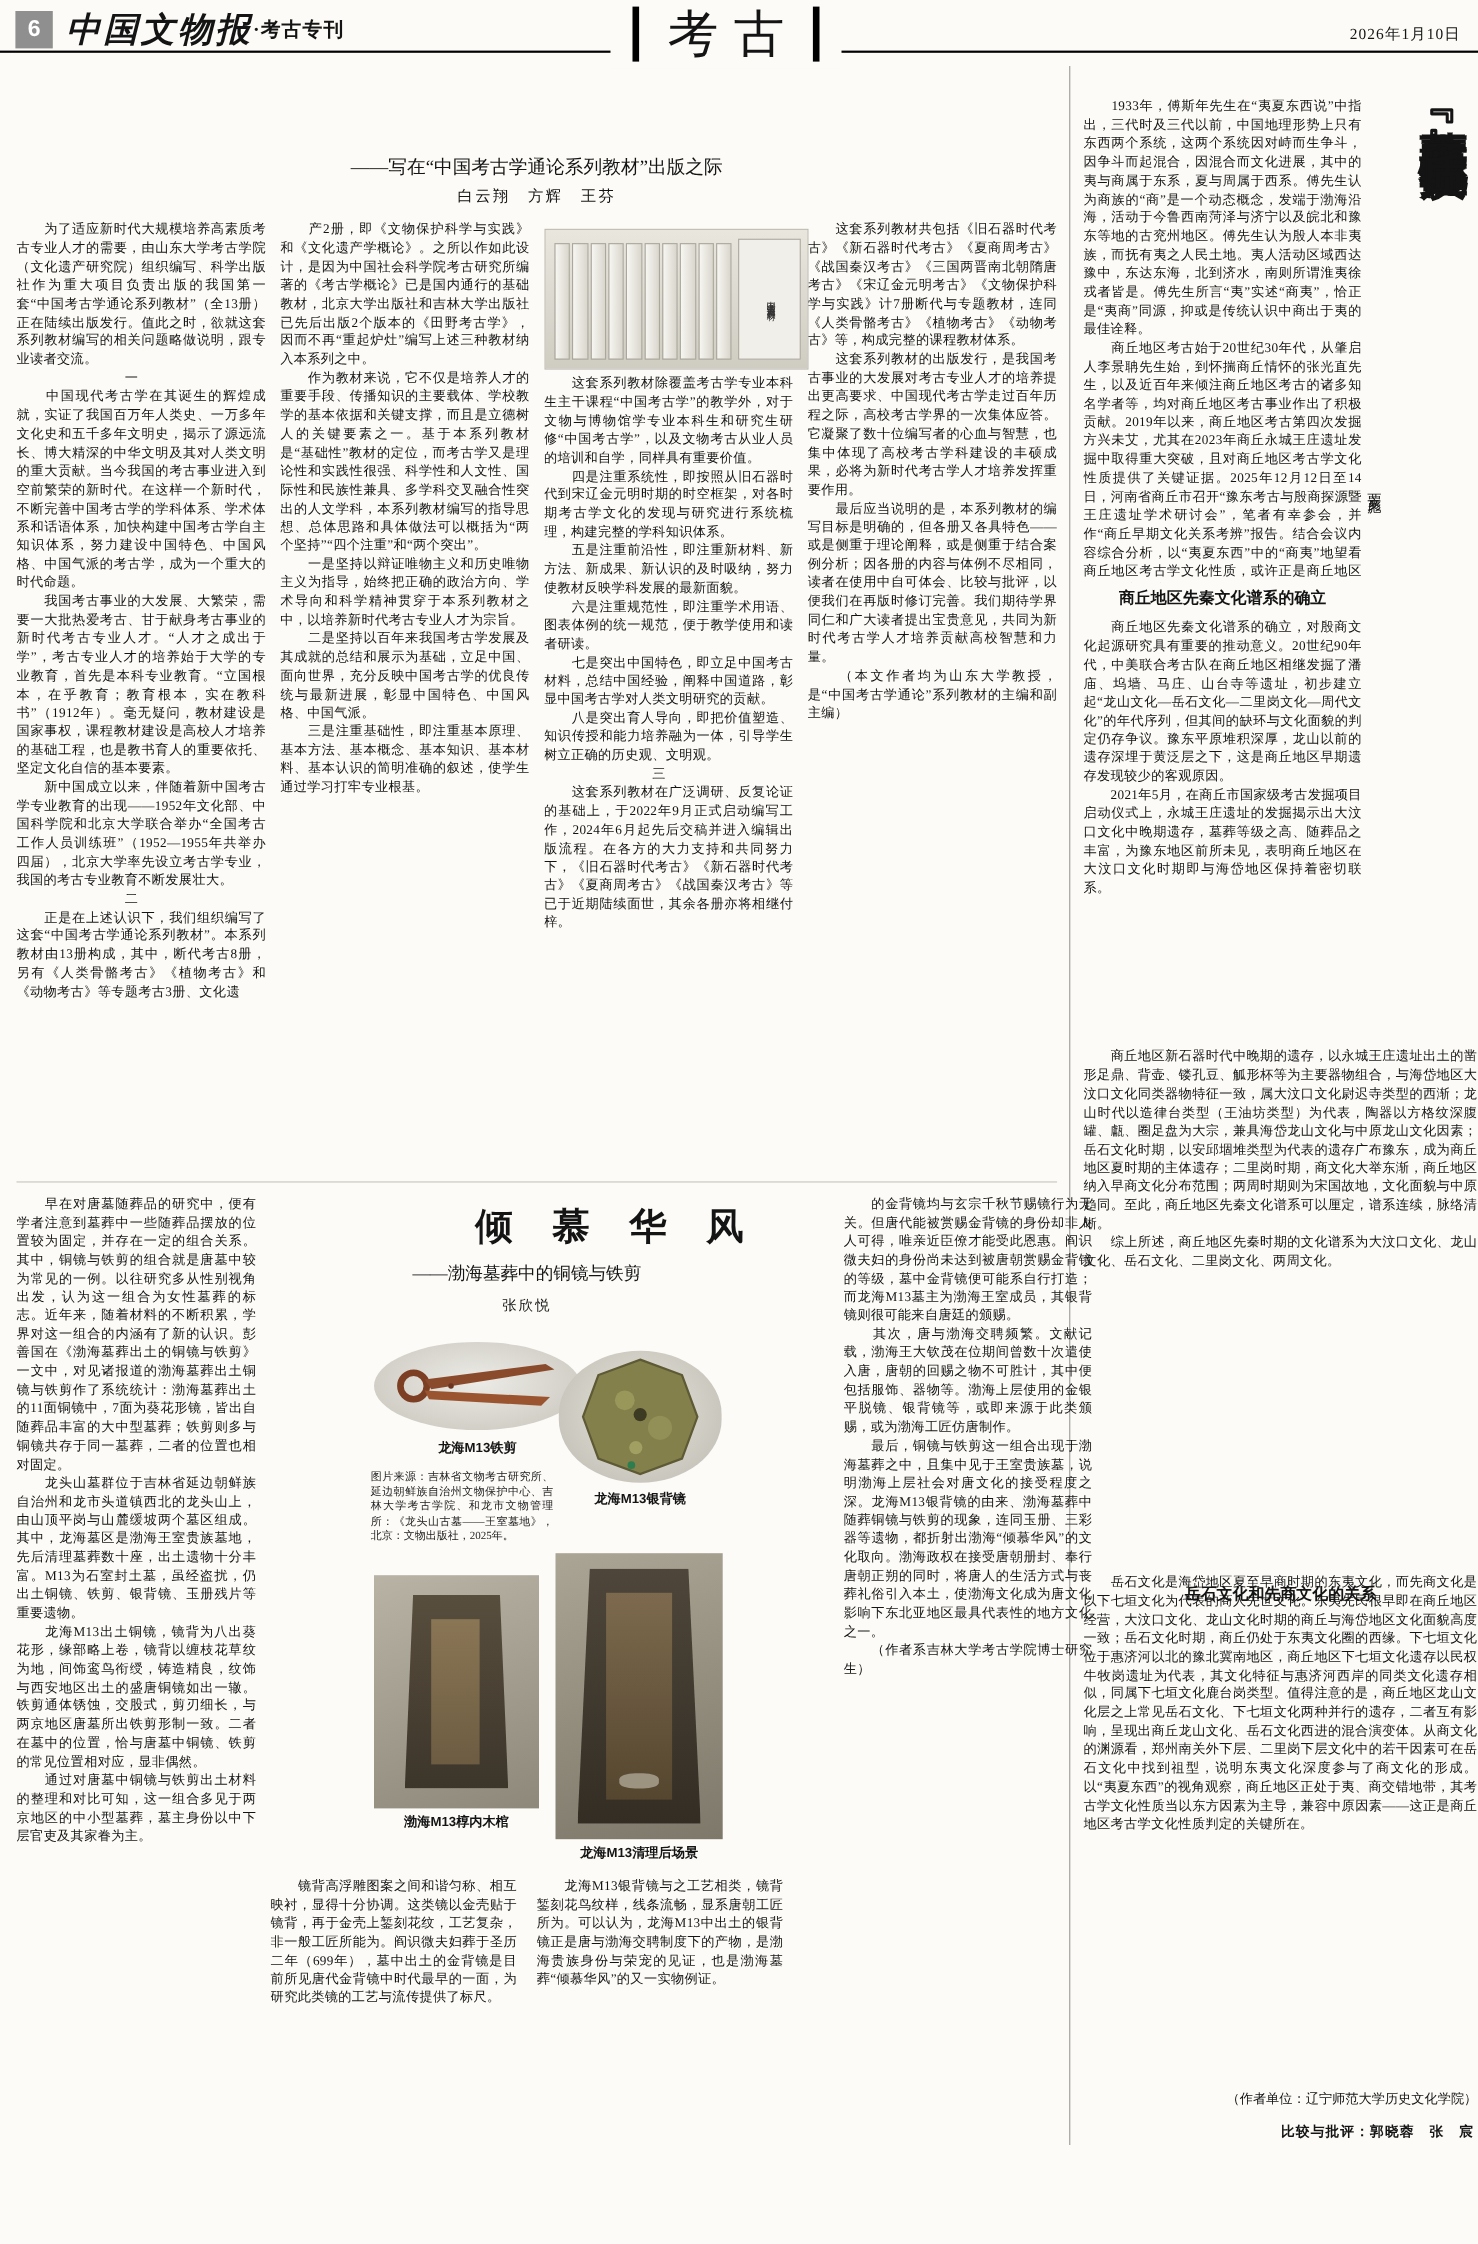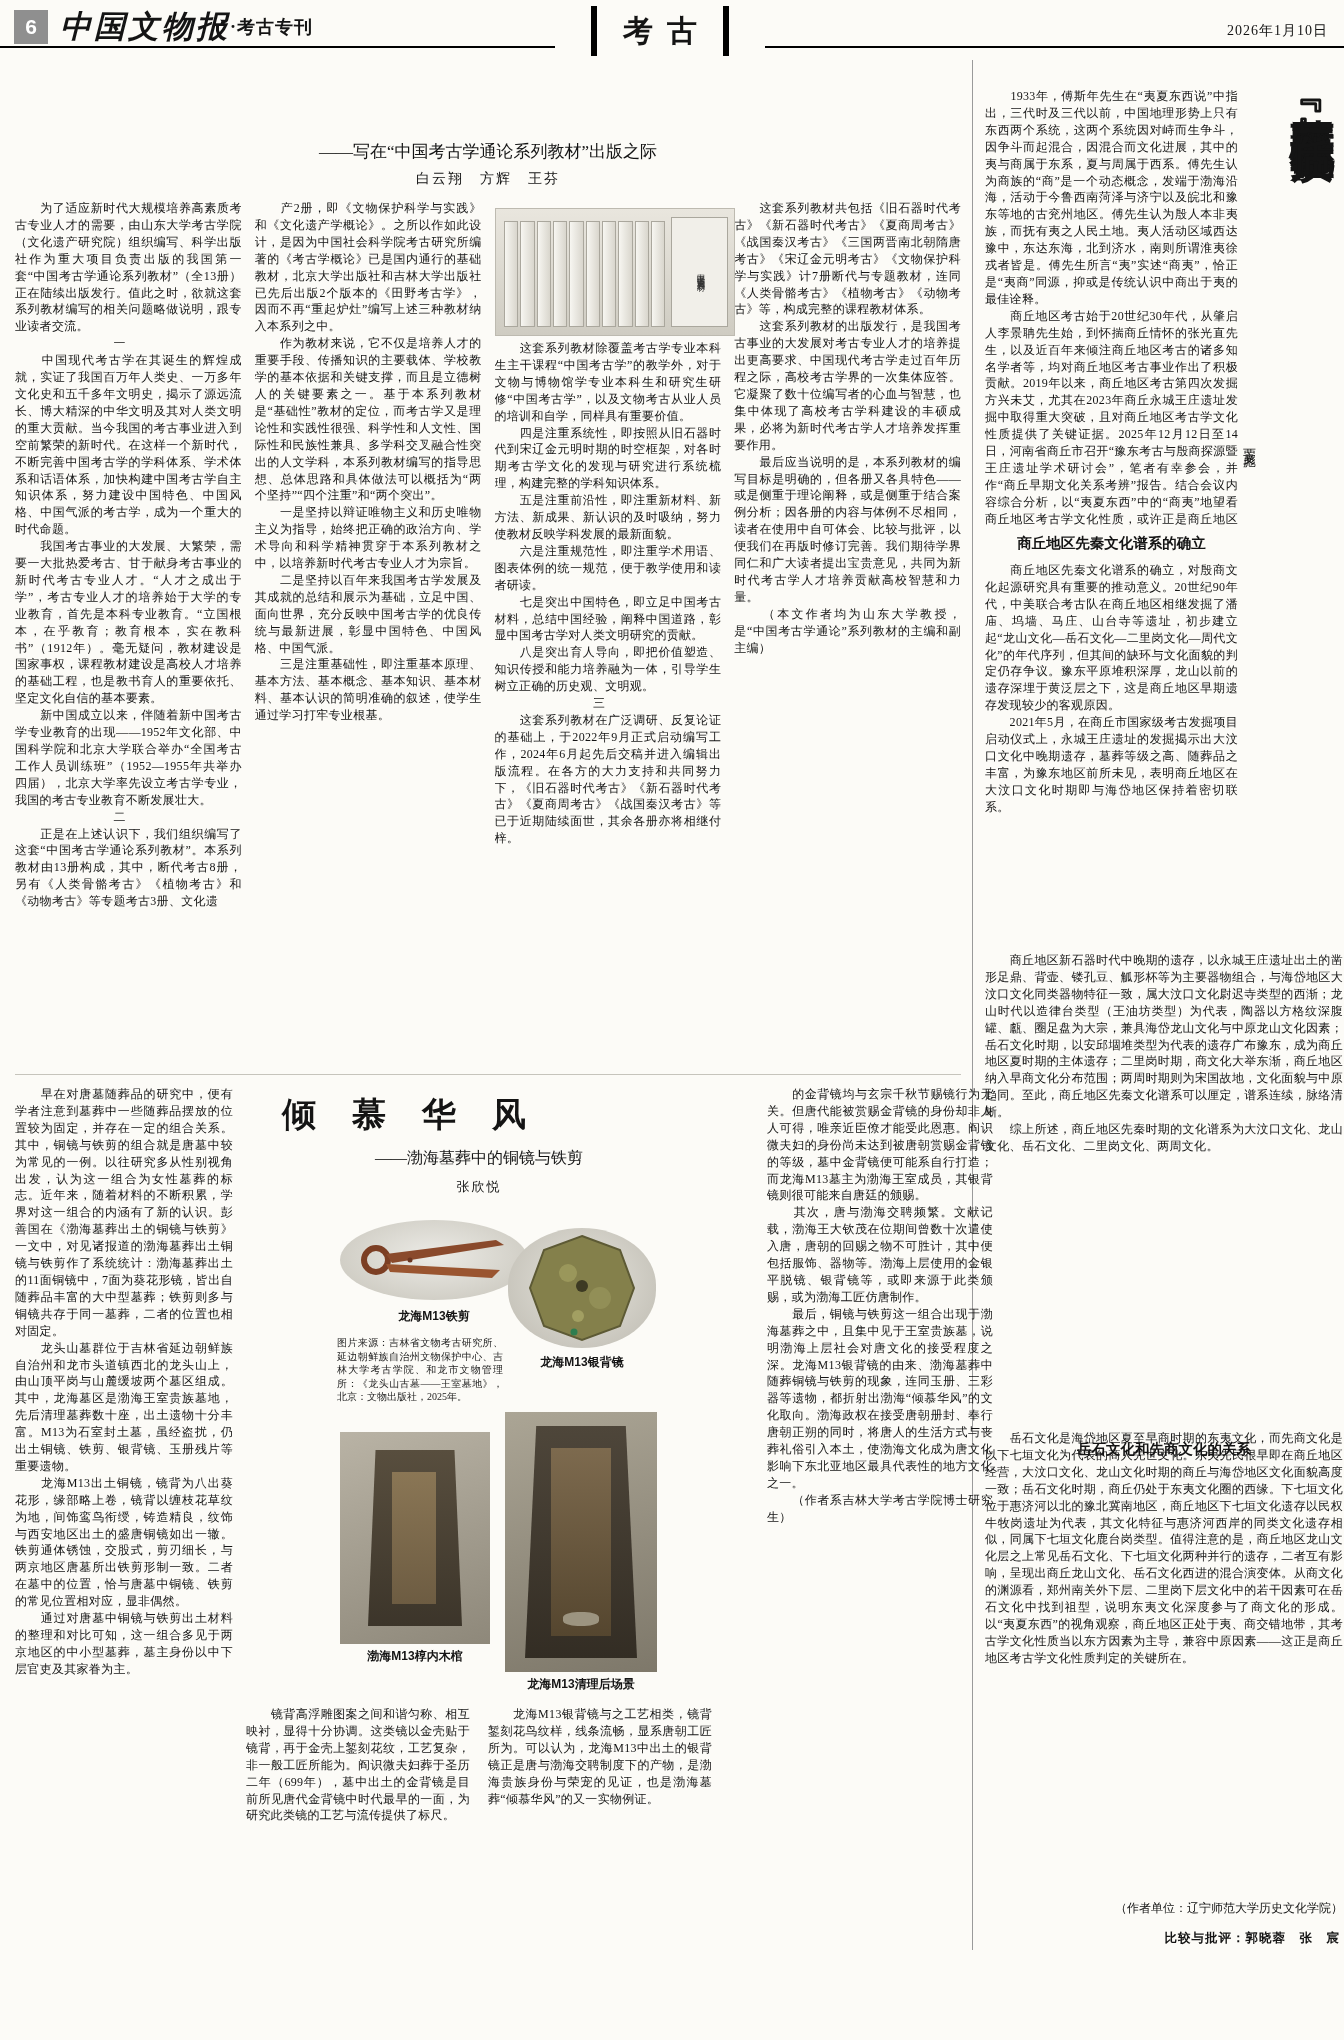--- a/index.html
+++ b/index.html
@@ -8,21 +8,21 @@
   .abs{position:absolute;}
   
   .pagenum{left:14px;top:10px;width:34px;height:34px;background:#8f8f8f;color:#fff;
     font-family:"Liberation Sans",sans-serif;font-size:21px;font-weight:bold;
     display:flex;align-items:center;justify-content:center;}
   .logo{left:60px;top:6px;font-size:31px;font-weight:900;letter-spacing:3px;font-style:italic;}
   .logo-suffix{font-style:normal;font-size:18px;font-weight:700;letter-spacing:1px;vertical-align:4px;}
   .header-rule{left:0;top:46px;width:1344px;height:2px;background:#000;}
   .masthead{left:555px;top:0px;width:210px;height:62px;background:#fcfbf7;display:flex;align-items:center;justify-content:center;gap:12px;}
   .masthead .bar{width:6px;height:50px;background:#000;}
-  .masthead .mtxt{font-family:"Liberation Sans",sans-serif;font-weight:700;font-size:30px;letter-spacing:14px;text-indent:14px;}
+  .masthead .mtxt{font-family:"Liberation Sans",sans-serif;font-weight:400;font-size:46px;letter-spacing:14px;text-indent:14px;}
   .date{right:16px;top:22px;font-size:14px;letter-spacing:1px;}
   
   .btxt{font-size:12px;line-height:16.9px;text-align:justify;white-space:pre-line;overflow:hidden;letter-spacing:0.3px;}
   .vsep{left:972px;top:60px;width:1px;height:1890px;background:#9a9a9a;}
   .hsep{left:15px;top:1074px;width:946px;height:1px;background:#c6c4bc;}
   
   .a1-headline{left:15px;top:78px;width:946px;text-align:center;font-size:38px;font-weight:bold;letter-spacing:2px;}
   .a1-subtitle{left:15px;top:140px;width:946px;text-align:center;font-size:17px;}
   .a1-authors{left:15px;top:170px;width:946px;text-align:center;font-size:14px;letter-spacing:2px;}
   .a1-cols{left:15px;top:200px;width:946px;height:856px;display:flex;gap:13px;}
@@ -31,21 +31,21 @@
   .books{left:495px;top:208px;width:240px;height:128px;background:linear-gradient(180deg,#e9e6de,#cfccc2);
     border:1px solid #bdbab0;display:flex;align-items:flex-end;padding:8px 6px 8px 8px;box-sizing:border-box;gap:2px;}
   .spine{width:13px;height:104px;background:linear-gradient(90deg,#f7f6f1,#d9d6cd);border:1px solid #aaa79d;}
   .bookbox{width:58px;height:108px;background:#f1efe9;border:1px solid #aaa79d;margin-left:4px;
     display:flex;align-items:center;justify-content:center;}
   .bookbox span{writing-mode:vertical-rl;font-size:8px;letter-spacing:1px;color:#333;}
   
   .a2-col1{left:15px;top:1086px;width:218px;height:864px;}
   .a2-col4{left:735px;top:1086px;width:226px;height:864px;margin-left:32px;}
   .a2-center{left:246px;top:1086px;width:466px;height:864px;}
-  .a2-headline{left:0;top:6px;width:466px;text-align:left;font-size:34px;font-weight:bold;letter-spacing:36px;text-indent:36px;}
+  .a2-headline{left:0;top:6px;width:466px;text-align:right;font-size:34px;font-weight:bold;letter-spacing:36px;text-indent:36px;}
   .a2-subtitle{left:0;top:62px;width:466px;text-align:center;font-size:16px;}
   .a2-author{left:0;top:92px;width:466px;text-align:center;font-size:13px;letter-spacing:2px;}
   .fig-cap{font-family:"Liberation Sans",sans-serif;font-weight:600;font-size:12px;text-align:center;}
   .photo{background:#d8d5cc;overflow:hidden;}
   .oval{border-radius:50% / 50%;}
   .credit{font-size:10px;line-height:13.5px;text-align:justify;white-space:pre-line;color:#222;}
   
   .a3-top1{left:985px;top:88px;width:253px;height:442px;}
   .a3-h1{left:985px;top:534px;width:253px;text-align:center;font-family:"Liberation Sans",sans-serif;font-size:14.5px;font-weight:bold;}
   .a3-top2{left:985px;top:562px;width:253px;height:372px;}

